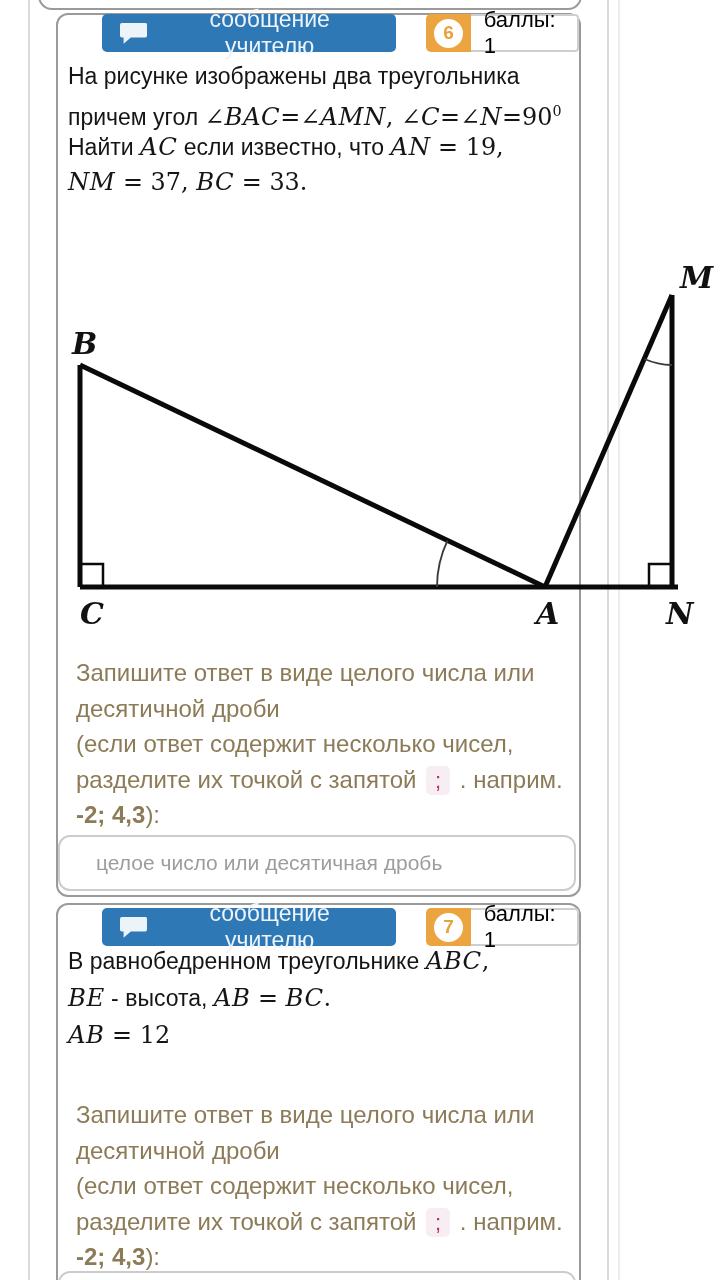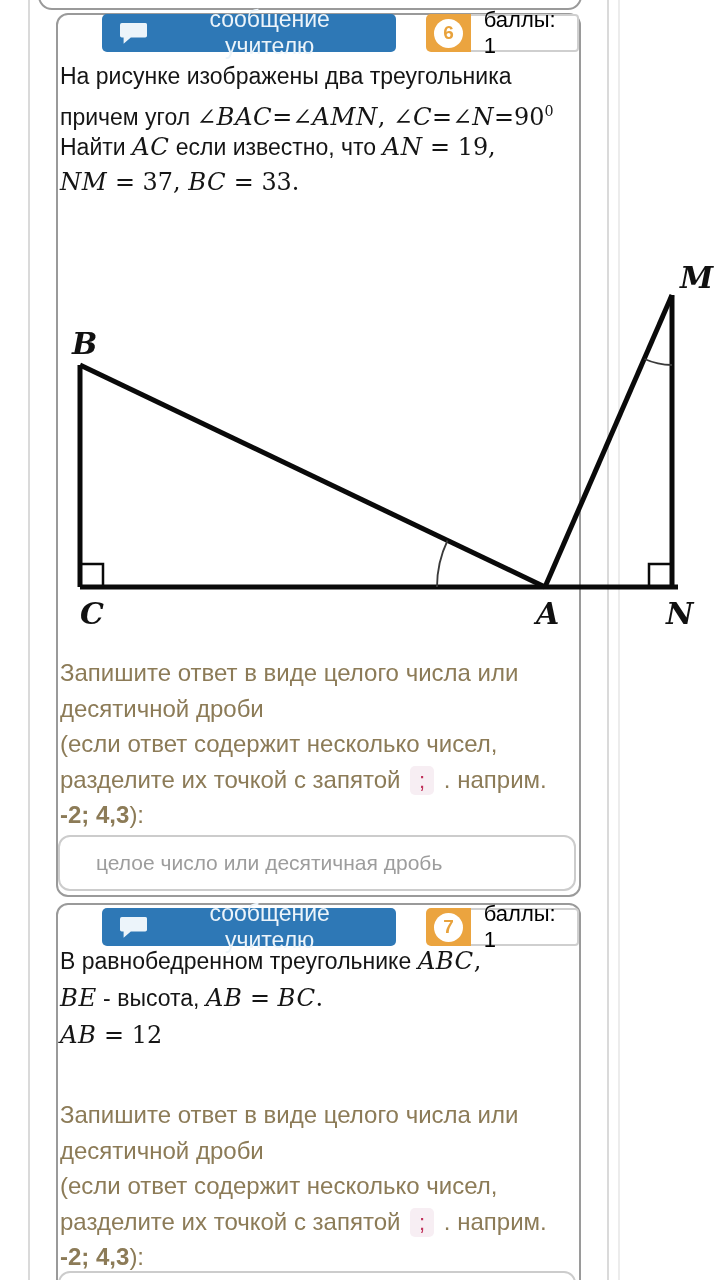--- a/index.html
+++ b/index.html
@@ -44,24 +44,24 @@
   }
   .score-box{
     background:#fff;border:2px solid #cfcfcf;border-left:none;
     border-radius:0 4px 4px 0;display:flex;align-items:center;
     padding:0 13px;font-size:22px;color:#000000;
   }
 
   .problem{position:absolute;left:2px;font-size:23px;color:#151515;}
   #card6 .problem{top:44px;}
   #card7 .problem{top:37px;}
-  .problem .line{height:35px;line-height:35px;white-space:nowrap;}
+  .problem .line{height:35px;line-height:35px;white-space:nowrap;margin-left:8px;}
   #card7 .problem .line{height:37px;line-height:37px;}
 
-  .instructions{position:absolute;left:2px;font-size:24px;color:#8c7b57;}
+  .instructions{position:absolute;left:18px;font-size:24px;color:#8c7b57;}
   #card6 .instructions{top:640px;}
   #card7 .instructions{top:192px;}
   .instructions .line{height:35.5px;line-height:35.5px;white-space:nowrap;}
 
   
   .seg-t{}
   .seg-b{font-weight:700;}
   .seg-m{font-family:"DejaVu Serif",serif;font-style:italic;font-size:1.06em;letter-spacing:.5px;}
   .seg-r{font-family:"DejaVu Serif",serif;font-size:1.04em;}
   .seg-sup{font-family:"DejaVu Serif",serif;vertical-align:super;font-size:.62em;}

